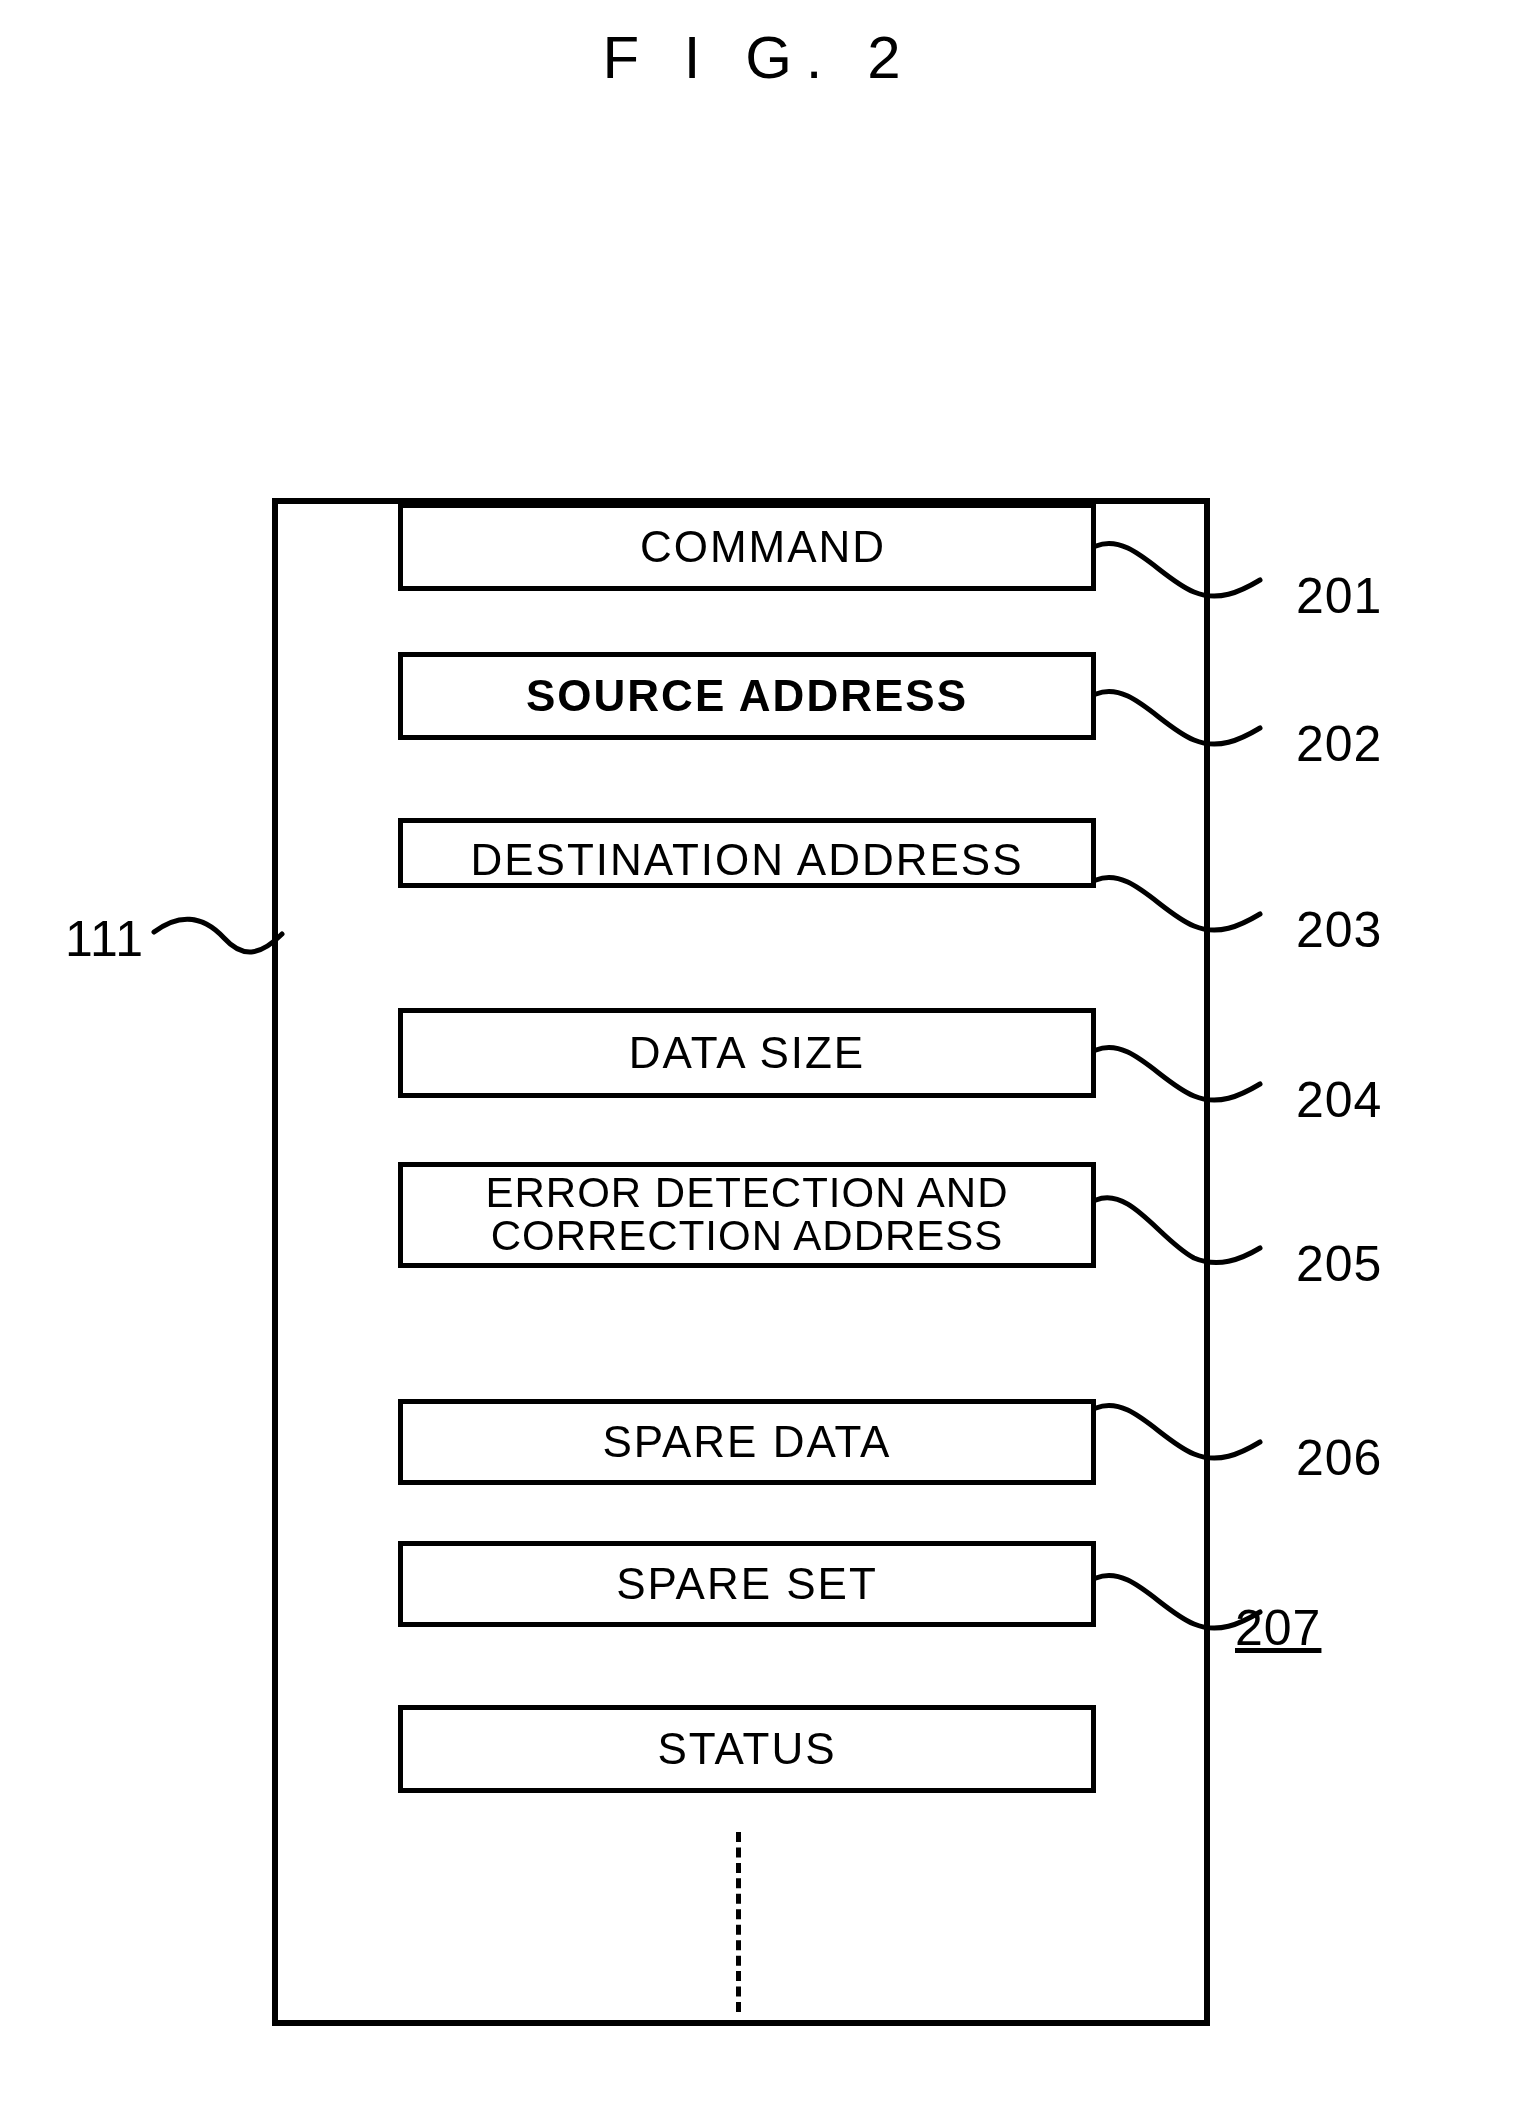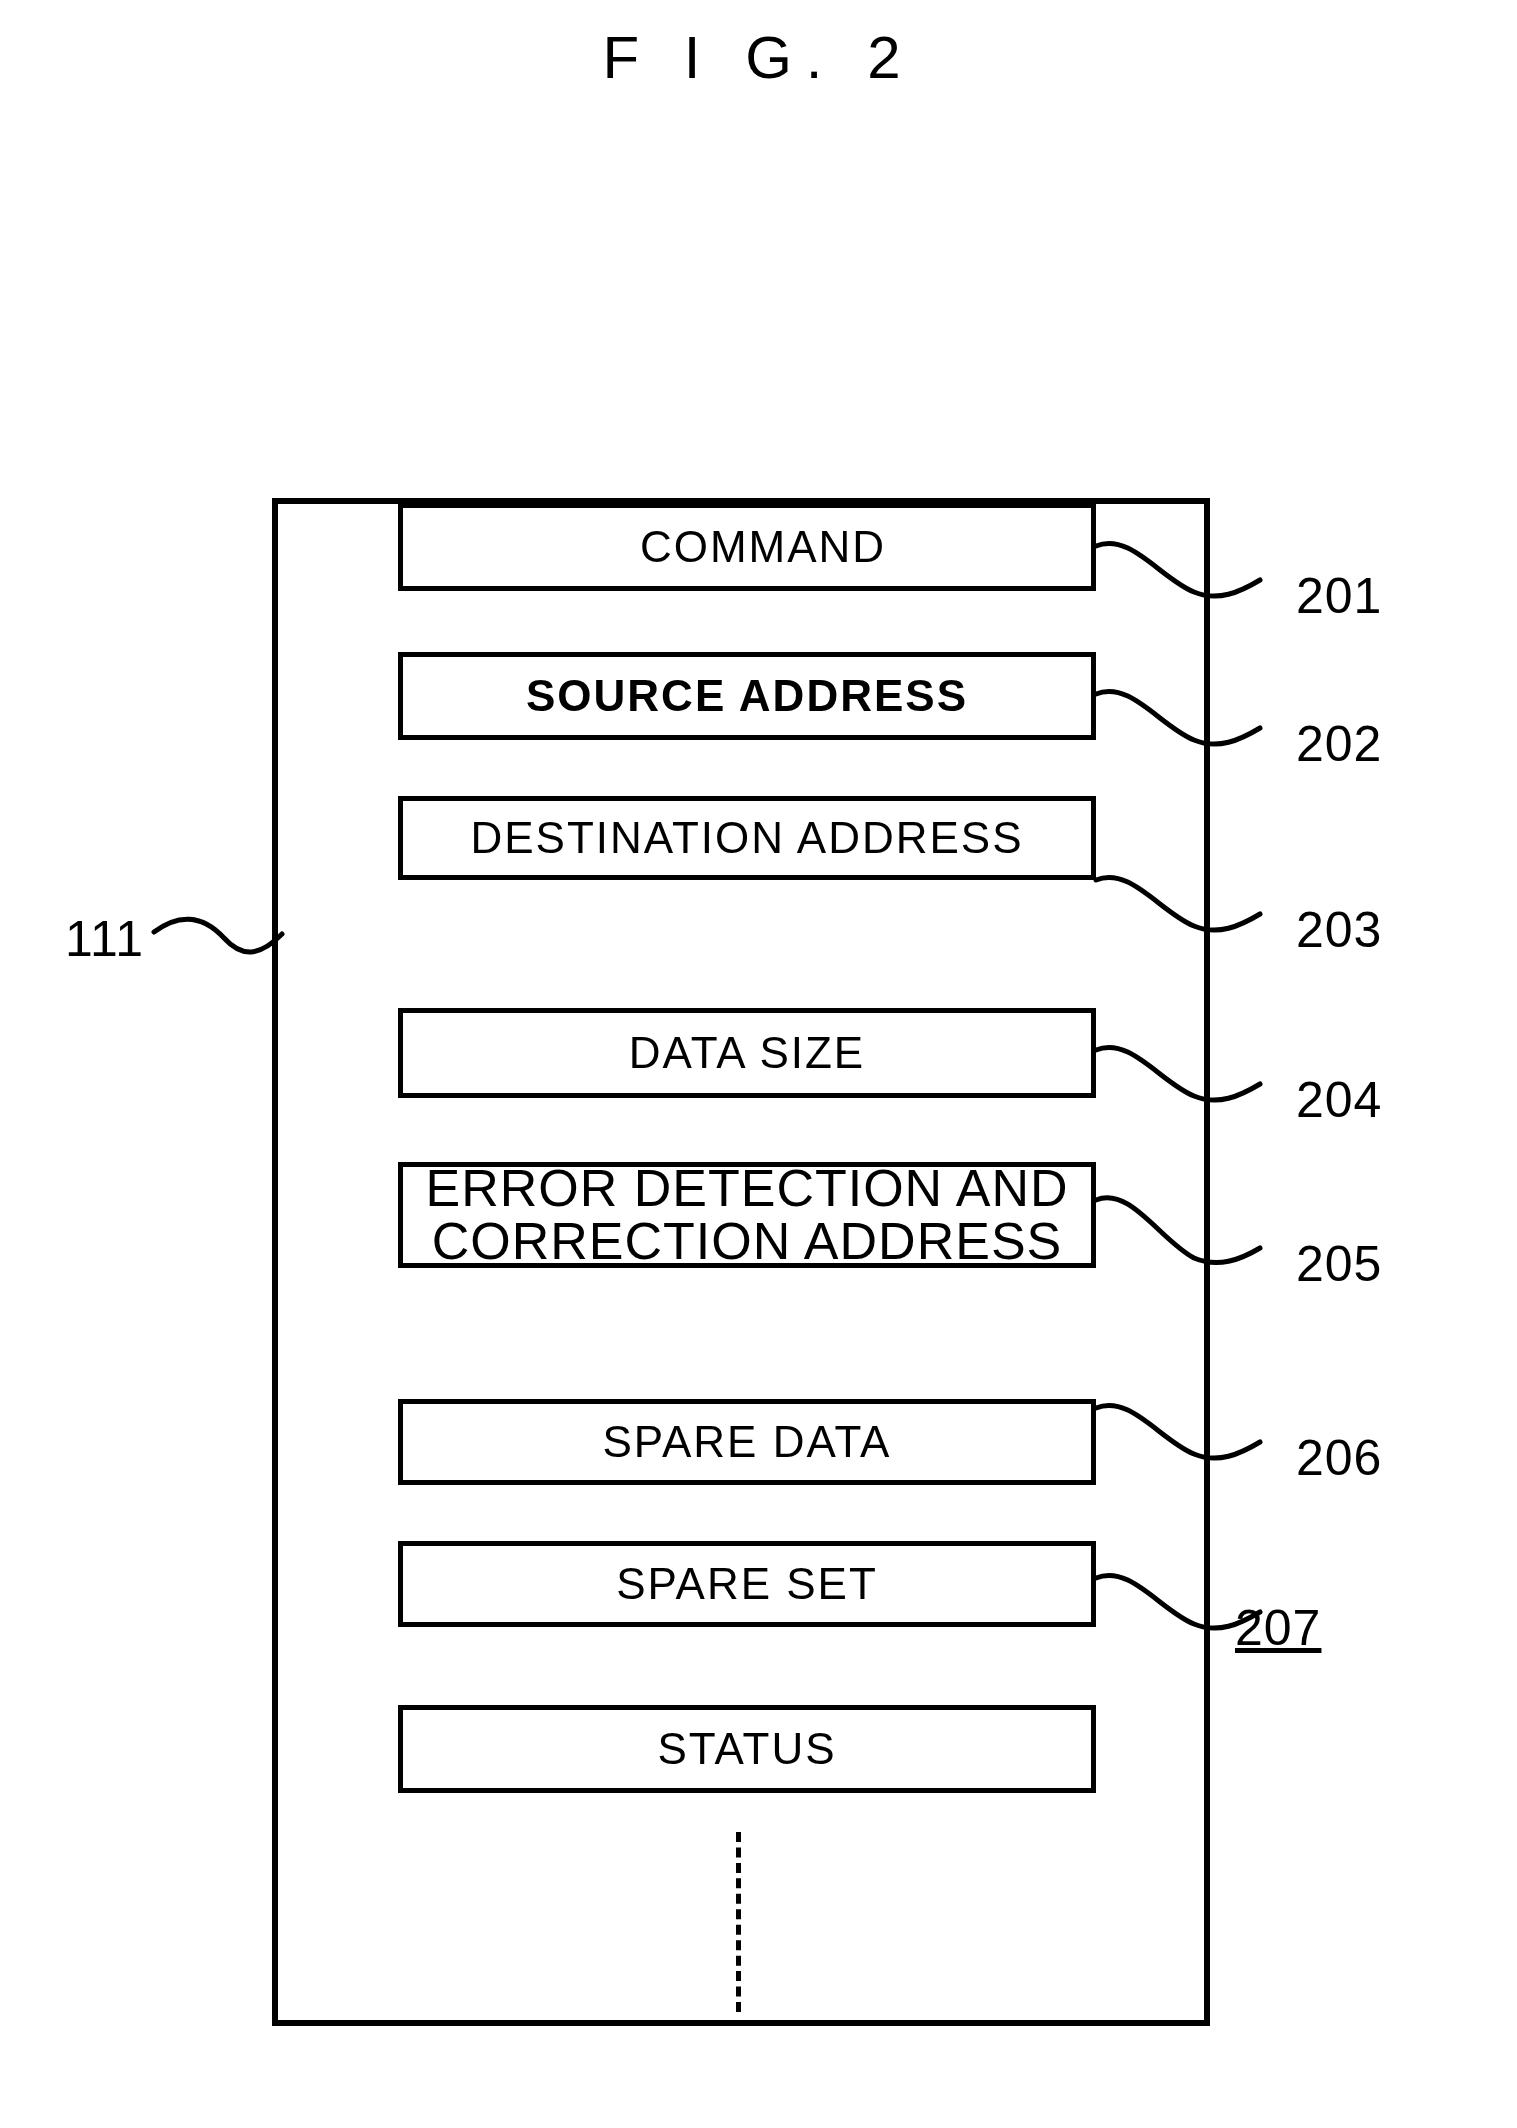--- a/index.html
+++ b/index.html
@@ -34,21 +34,21 @@
     justify-content:center;
     text-align:center;
   }
   .field-box .field-label{
     font-size:44px;
     letter-spacing:2px;
     line-height:1.04;
     white-space:pre-line;
     font-family:"Liberation Sans","DejaVu Sans",sans-serif;
   }
-  .field-box.two-line .field-label{font-size:52px;letter-spacing:1px;line-height:1.02;}
+  .field-box.two-line .field-label{font-size:42px;letter-spacing:1px;line-height:1.02;}
 
   .ref-number{
     position:absolute;
     font-size:50px;
     letter-spacing:1px;
     font-family:"Liberation Sans","DejaVu Sans",sans-serif;
     white-space:nowrap;
   }
 
   .leader{position:absolute;overflow:visible;}
@@ -68,21 +68,21 @@
 <div id="outer-frame"></div>
 
 <div class="field-box" id="box-0" style="top:503px;height:88px;padding-left:32px;">
   <span class="field-label">COMMAND</span>
 </div>
 
 <div class="field-box" id="box-1" style="top:652px;height:88px;font-weight:bold;">
   <span class="field-label">SOURCE ADDRESS</span>
 </div>
 
-<div class="field-box" id="box-2" style="top:796px;height:84px;">
+<div class="field-box" id="box-2" style="top:818px;height:70px;align-items:flex-end;">
   <span class="field-label">DESTINATION ADDRESS</span>
 </div>
 
 <div class="field-box" id="box-3" style="top:1008px;height:90px;">
   <span class="field-label">DATA SIZE</span>
 </div>
 
 <div class="field-box two-line" id="box-4" style="top:1162px;height:106px;">
   <span class="field-label">ERROR DETECTION AND
 CORRECTION ADDRESS</span>

